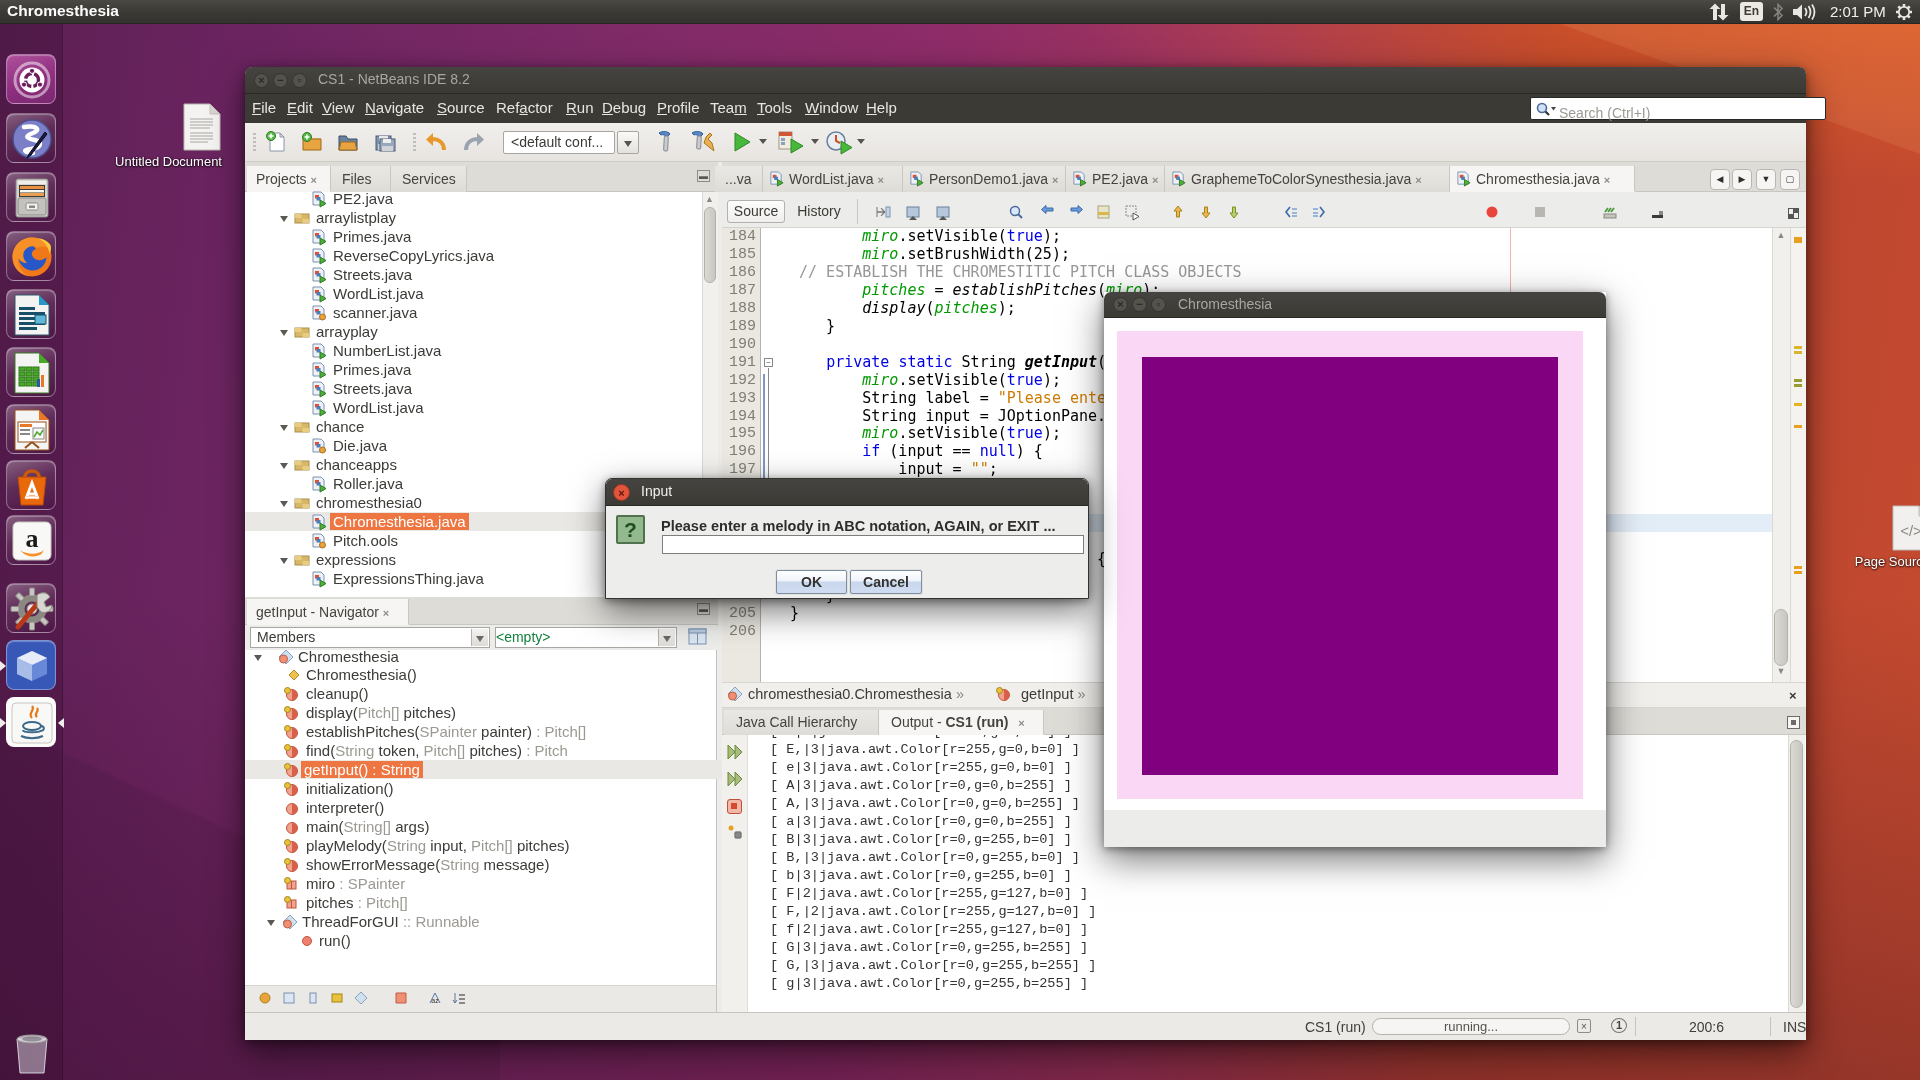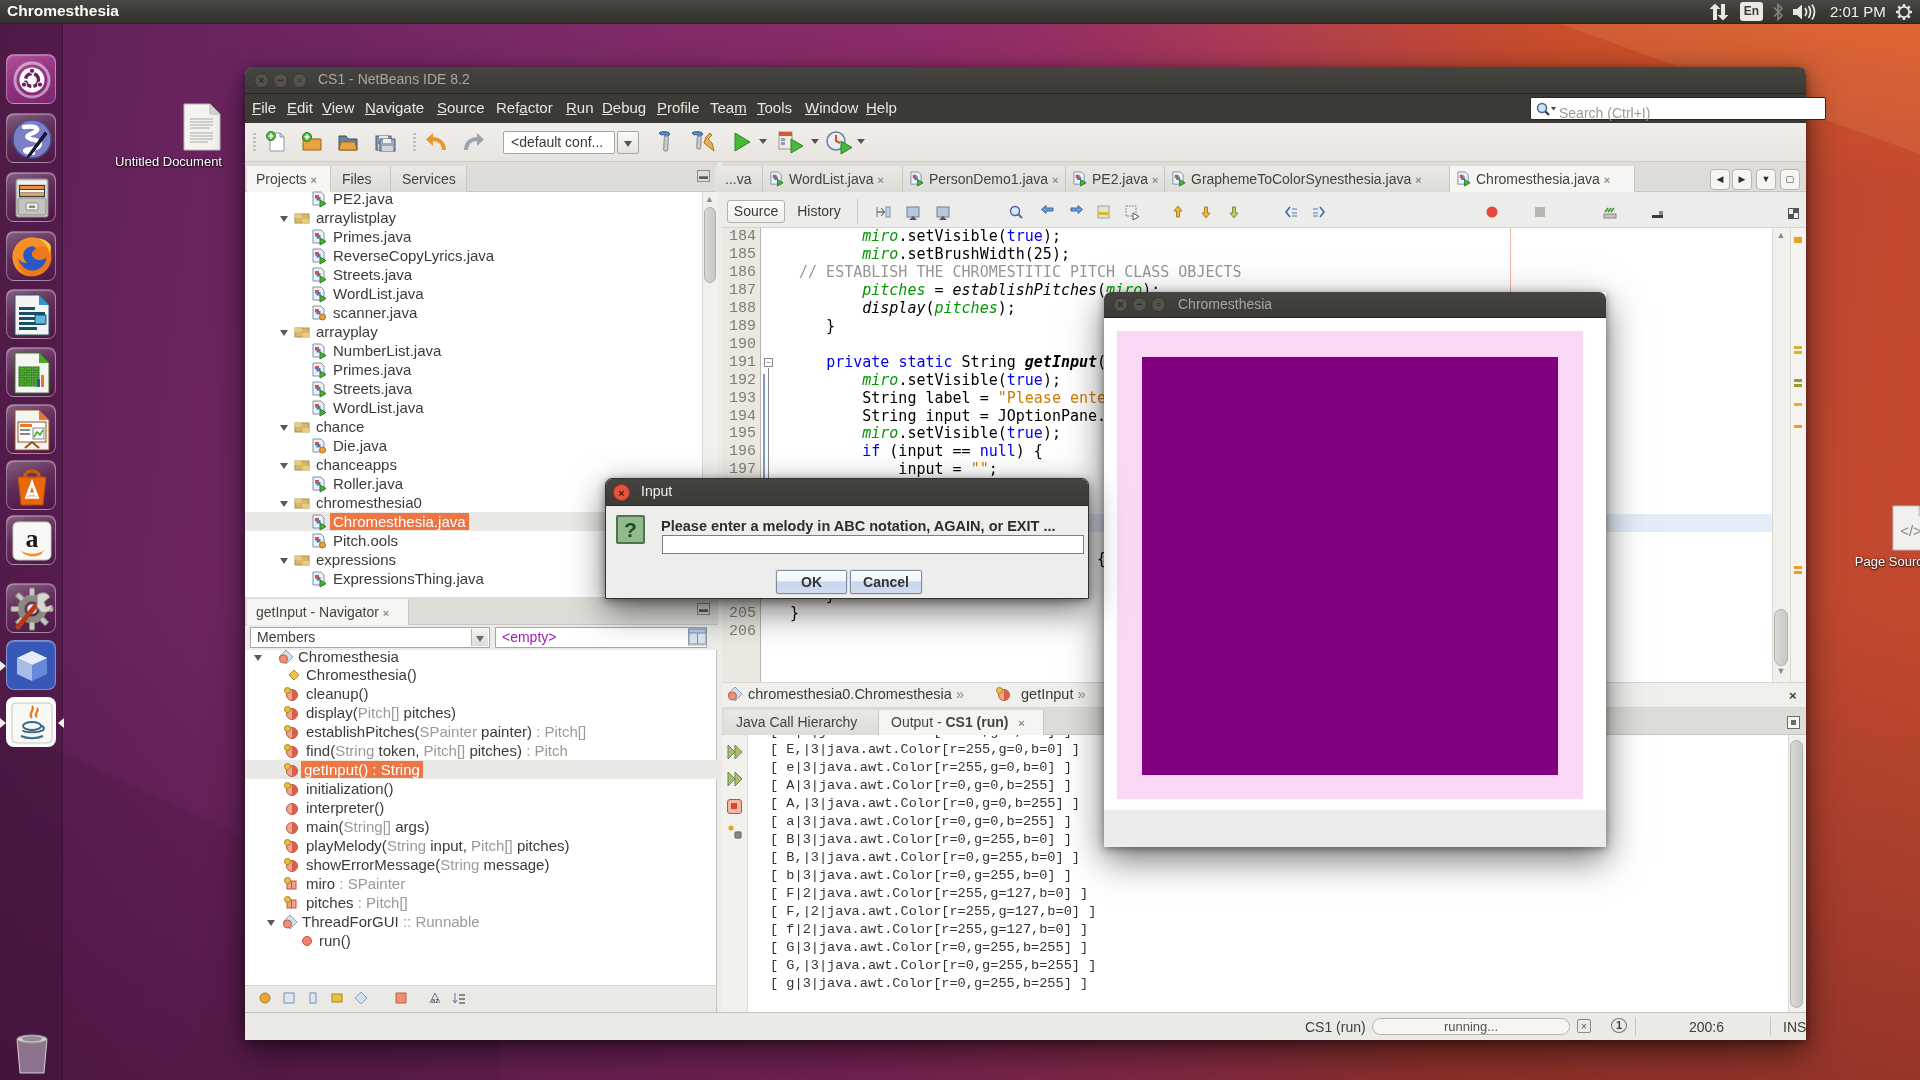--- a/index.html
+++ b/index.html
@@ -389,21 +389,21 @@
 <div class="sb" style="left:457px;top:125px;width:16px;height:405px"></div>
 <div class="sarr" style="left:458px;top:126px">▲</div>
 <div class="thumb" style="left:459px;top:140px;height:76px;width:12px"></div>
 <div class="tabrow" style="left:0;top:530px;width:473px;height:28px"></div>
 <div class="tab act" style="left:2px;top:532px;height:26px;width:162px;padding-left:9px">getInput - Navigator <span class="tx">×</span></div>
 <div class="abs" style="left:452px;top:536px;width:13px;height:12px;border:1px solid #8e8c86;color:#5a5954;font-size:9px;line-height:10px;text-align:center">▬</div>
 <div class="abs" style="left:0;top:558px;width:473px;height:25px;background:#ececea"></div>
 <div class="abs" style="left:5px;top:560px;width:240px;height:21px;background:#fff;border:1px solid #a8a6a0;font-size:14px;color:#3c3b37;line-height:19px;padding-left:6px">Members<div class="abs" style="right:1px;top:1px;width:17px;height:17px;background:linear-gradient(#f4f3f1,#dddbd6);border-left:1px solid #b5b3ad">
           <div class="arr" style="left:4px;top:7px;border-top-color:#6a6964"></div>
         </div></div>
-<div class="abs" style="left:250px;top:560px;width:212px;height:21px;background:#fff;border:1px solid #a8a6a0;font-size:14px;color:#a21caf;line-height:19px;padding-left:6px">&lt;empty&gt;<div class="abs" style="right:1px;top:1px;width:17px;height:17px;background:linear-gradient(#f4f3f1,#dddbd6);border-left:1px solid #b5b3ad">
+<div class="abs" style="left:250px;top:560px;width:182px;height:21px;background:#fff;border:1px solid #a8a6a0;font-size:14px;color:#15803d;line-height:19px;">&lt;empty&gt;<div class="abs" style="right:1px;top:1px;width:17px;height:17px;background:linear-gradient(#f4f3f1,#dddbd6);border-left:1px solid #b5b3ad">
           <div class="arr" style="left:4px;top:7px;border-top-color:#6a6964"></div>
         </div></div>
 <svg class="abs" style="left:443px;top:560px" width="20" height="20" viewBox="0 0 20 20">
         <rect x="1" y="2" width="17" height="15" fill="#dce6f2" stroke="#7a91b0"></rect>
         <rect x="1" y="2" width="17" height="4" fill="#b8cce4" stroke="#7a91b0"></rect>
         <line x1="9.5" y1="6" x2="9.5" y2="17" stroke="#7a91b0"></line>
       </svg>
 <div class="white abs" style="left:0;top:583px;width:472px;height:362px;border-right:1px solid #c5c3bd"></div>
 <div class="trow" style="top:579.5px;">
         <div class="arr" style="left:9px"></div>

